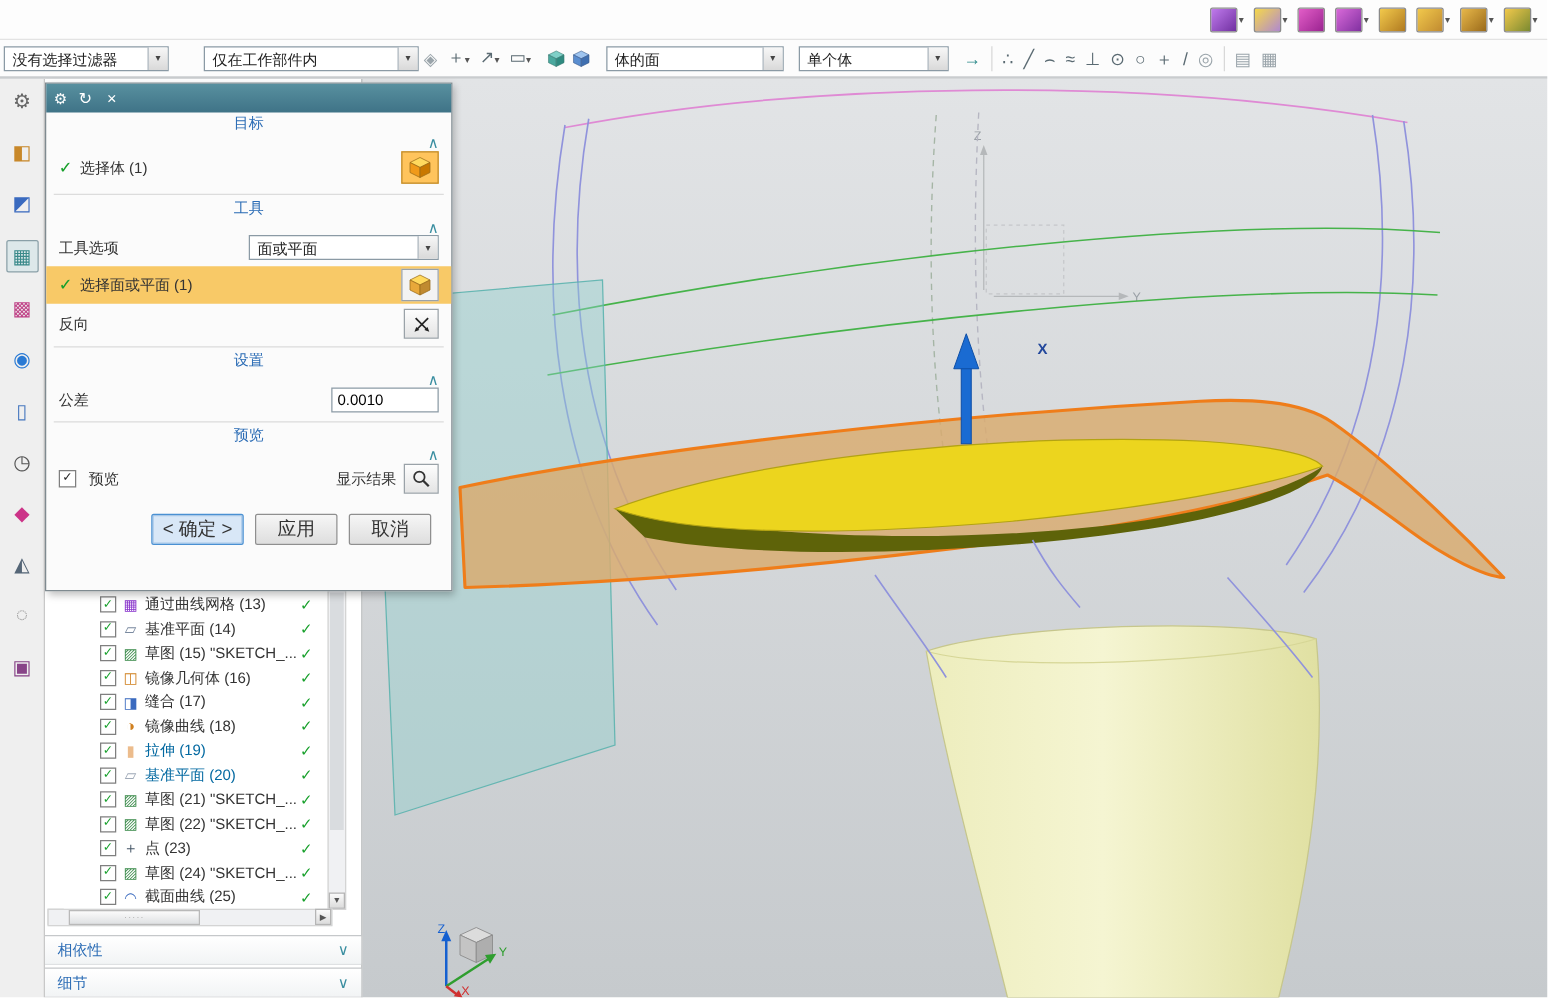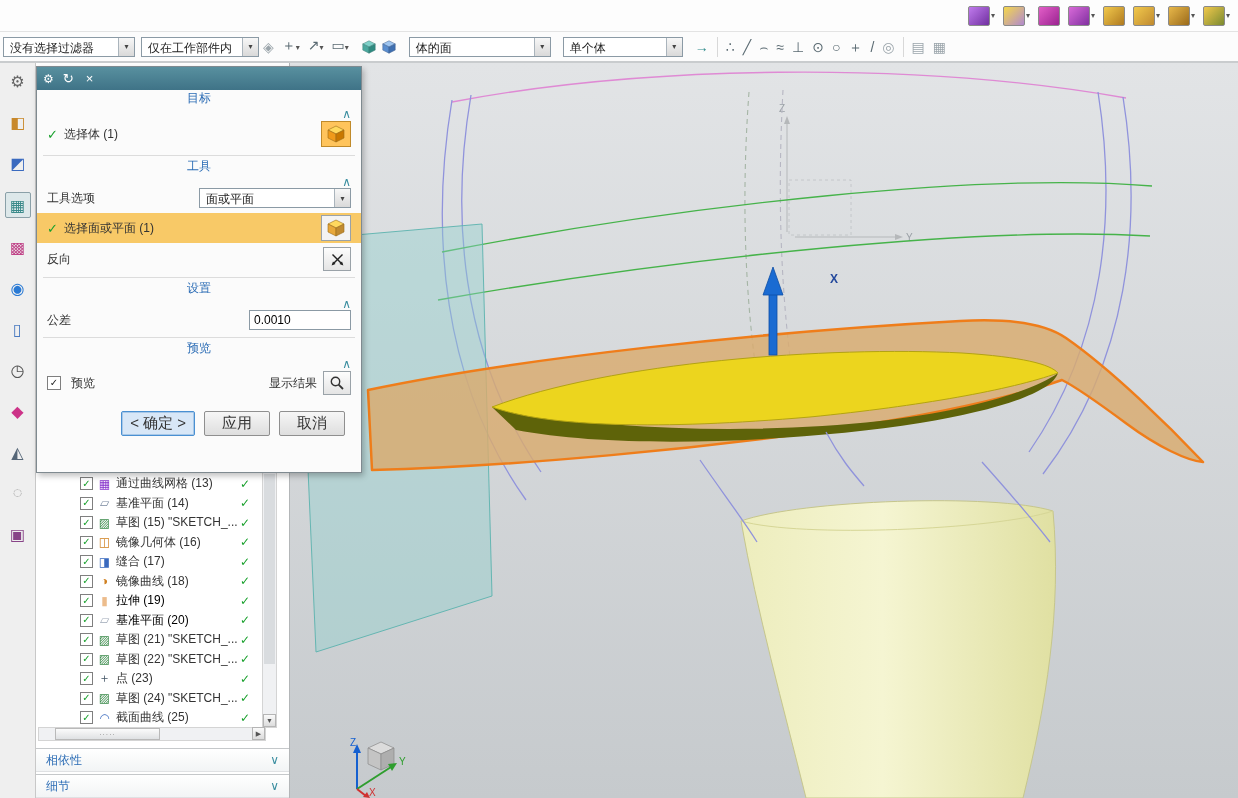--- a/index.html
+++ b/index.html
@@ -31,21 +31,21 @@
   .sbi.sel{background:#dde8ea;border:1px solid #8aa0a8;border-radius:2px;}
 
   
   #nav{left:36px;top:63px;width:254px;height:735px;background:#ffffff;border-right:1px solid #b3b6b8;z-index:10;box-sizing:border-box;}
   #tree{position:absolute;left:0;top:411px;width:254px;height:253px;overflow:hidden;}
   .trow{height:19.5px;display:flex;align-items:center;padding-left:44px;padding-right:12px;box-sizing:border-box;white-space:nowrap;}
   .cbx{width:11px;height:11px;border:1px solid #7f7f7f;background:#fff;display:inline-flex;align-items:center;justify-content:center;
        font-size:10px;color:#18a02c;line-height:10px;margin-right:4px;flex:0 0 auto;font-weight:bold;}
   .fico{width:15px;text-align:center;margin-right:4px;font-size:12px;flex:0 0 auto;}
   .tlabel{overflow:hidden;text-overflow:clip;font-size:12px;}
-  .trow.gray .tlabel{color:#000000;}
+  .trow.gray .tlabel{color:#0369a1;}
   .tchk{margin-left:auto;color:#18a02c;font-weight:bold;font-size:12px;padding-right:28px;}
   #vscroll{position:absolute;left:226px;top:409px;width:15px;height:256px;background:#f0f1f3;border:1px solid #d4d4d4;box-sizing:border-box;}
   #vthumb{position:absolute;left:1px;top:1px;width:11px;height:190px;background:#d9dcdf;}
   .scrbtn{position:absolute;width:13px;height:13px;background:linear-gradient(#fafafa,#dcdcdc);border:1px solid #b5b5b5;
           display:flex;align-items:center;justify-content:center;font-size:7px;color:#555;box-sizing:border-box;}
   #hscroll{position:absolute;left:2px;top:664px;width:228px;height:14px;background:#f0f1f3;border:1px solid #d4d4d4;box-sizing:border-box;}
   #hthumb{position:absolute;left:16px;top:0px;width:105px;height:12px;background:linear-gradient(#fbfbfb,#dfe1e3);border:1px solid #b9b9b9;
           display:flex;align-items:center;justify-content:center;color:#9a9a9a;font-size:7px;letter-spacing:1px;box-sizing:border-box;}
   .panelh{position:absolute;left:0;width:253px;height:24px;background:linear-gradient(#ffffff,#f2f4f5);
           border-top:1px solid #c5c8ca;border-bottom:1px solid #dfe1e3;display:flex;align-items:center;
@@ -63,21 +63,21 @@
   .sech .chev{margin-left:auto;color:#3a8ea0;font-size:12px;}
   .drow{display:flex;align-items:center;padding:0 10px;gap:6px;}
   .hr{height:1px;background:#dcdcdc;margin:2px 6px;}
   .gcheck{color:#18a02c;font-weight:bold;font-size:13px;}
   .spacer{flex:1;}
   .iconbox{width:30px;height:26px;border:1px solid #9aa2a8;background:#f3f3f3;display:flex;align-items:center;justify-content:center;box-sizing:border-box;}
   .iconbox.amber{background:#ffc45c;border-color:#c08a2a;}
   .hl{background:#f8c967;}
   .smallbtn{width:28px;height:24px;border:1px solid #9aa2a8;background:linear-gradient(#fdfdfd,#e4e4e4);
             display:flex;align-items:center;justify-content:center;box-sizing:border-box;}
-  #tol-input{width:102px;height:20px;border:1px solid #8b9aa5;font-size:12px;padding:0 4px;box-sizing:border-box;font-family:"Liberation Sans",sans-serif;}
+  #tol-input{width:86px;height:20px;border:1px solid #8b9aa5;font-size:12px;padding:0 4px;box-sizing:border-box;font-family:"Liberation Sans",sans-serif;}
   .btnrow{display:flex;justify-content:flex-end;gap:9px;padding:10px 16px 0 0;}
   .btn{height:23px;min-width:48px;padding:0 8px;background:linear-gradient(#f6f6f6,#dedede);border:1px solid #8f8f8f;
        border-radius:2px;font-size:15px;display:flex;align-items:center;justify-content:center;}
   .btn.ok{background:#d8e7f7;border:1px solid #4a90d2;box-shadow:0 0 0 1px #a8c8e8 inset;}
 
   svg text{font-family:"Liberation Sans","DejaVu Sans",sans-serif;}
 </style>
 </head>
 <body>
 
@@ -195,21 +195,21 @@
     <span class="ddarrow">▾</span>
   </div>
 </div>
 
 <div id="row2" class="abs">
   <div class="dd" style="width:132px;gap:21px;">
     <span class="dd-text">没有选择过滤器</span>
     <span class="dd-btn">▾</span>
   </div>
   <div style="width:6px;"></div>
-  <div class="dd" style="width:118px;">
+  <div class="dd" style="width:172px;margin-left:22px;">
     <span class="dd-text">仅在工作部件内</span>
     <span class="dd-btn">▾</span>
   </div>
   <span class="tbi dim">◈</span>
   <span class="tbi">＋<span class="ddarrow">▾</span></span>
   <span class="tbi">↗<span class="ddarrow">▾</span></span>
   <span class="tbi">▭<span class="ddarrow">▾</span></span>
   <span style="width:6px;"></span>
   <svg class="cubemini" viewBox="0 0 20 18">
     <polygon points="10,1 18,5 10,9 2,5" fill="#7fd0c8" stroke="#3a7a72" stroke-width="0.6"></polygon>

